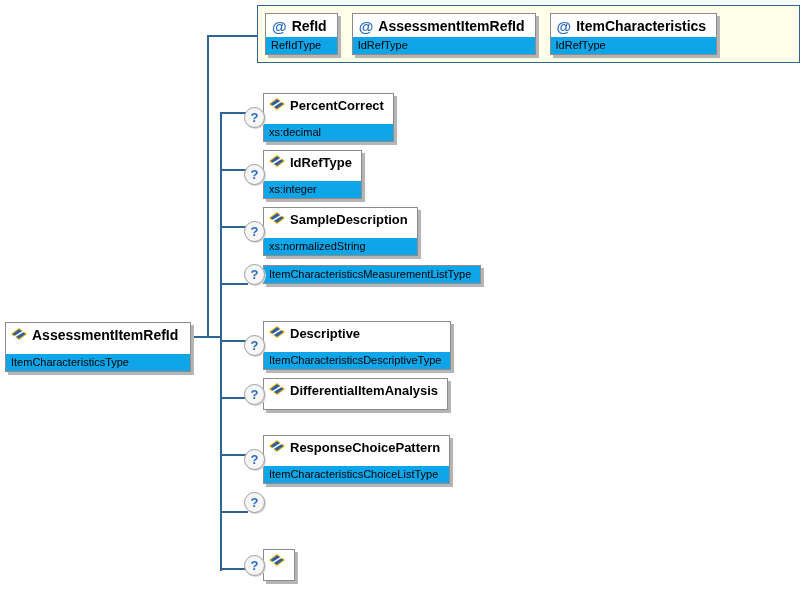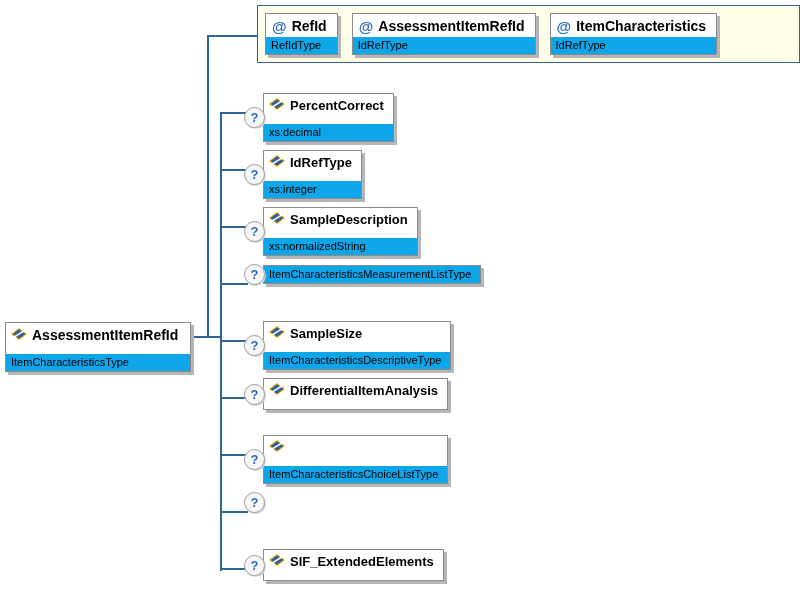--- a/index.html
+++ b/index.html
@@ -179,21 +179,21 @@
     <div class="occ-circle">?</div>
     <div class="node">
       <div class="name-row">
         <span class="el-icon">
           <svg width="16" height="12" viewBox="0 0 16 12">
             <polygon points="8,0 16,6 8,12 0,6" fill="#f0ad00"></polygon>
             <polygon points="8,1.2 14.4,6 8,10.8 1.6,6" fill="#2f5fa3"></polygon>
             <line x1="2.6" y1="9.4" x2="13.4" y2="2.6" stroke="#ffffff" stroke-width="1.7"></line>
           </svg>
         </span>
-        <span>SampleSize</span>
+        <span>Descriptive</span>
       </div>
       <div class="type-row">ItemCharacteristicsDescriptiveType</div>
     </div>
   </div>
 
   <div class="child-row" style="left: 244px; top: 378px;">
     <div class="occ-circle">?</div>
     <div class="node">
       <div class="name-row">
         <span class="el-icon">
@@ -212,36 +212,36 @@
     <div class="occ-circle">?</div>
     <div class="node">
       <div class="name-row">
         <span class="el-icon">
           <svg width="16" height="12" viewBox="0 0 16 12">
             <polygon points="8,0 16,6 8,12 0,6" fill="#f0ad00"></polygon>
             <polygon points="8,1.2 14.4,6 8,10.8 1.6,6" fill="#2f5fa3"></polygon>
             <line x1="2.6" y1="9.4" x2="13.4" y2="2.6" stroke="#ffffff" stroke-width="1.7"></line>
           </svg>
         </span>
+        <span>ResponseChoicePattern</span>
       </div>
       <div class="type-row">ItemCharacteristicsChoiceListType</div>
     </div>
   </div>
 
   <div class="child-row" style="left: 244px; top: 492px;">
     <div class="occ-circle">?</div>
   </div>
 
   <div class="child-row" style="left: 244px; top: 549px;">
     <div class="occ-circle">?</div>
     <div class="node">
       <div class="name-row">
         <span class="el-icon">
           <svg width="16" height="12" viewBox="0 0 16 12">
             <polygon points="8,0 16,6 8,12 0,6" fill="#f0ad00"></polygon>
             <polygon points="8,1.2 14.4,6 8,10.8 1.6,6" fill="#2f5fa3"></polygon>
             <line x1="2.6" y1="9.4" x2="13.4" y2="2.6" stroke="#ffffff" stroke-width="1.7"></line>
           </svg>
         </span>
-        <span>SIF_ExtendedElements</span>
       </div>
     </div>
   </div>
 
 </body></html>

